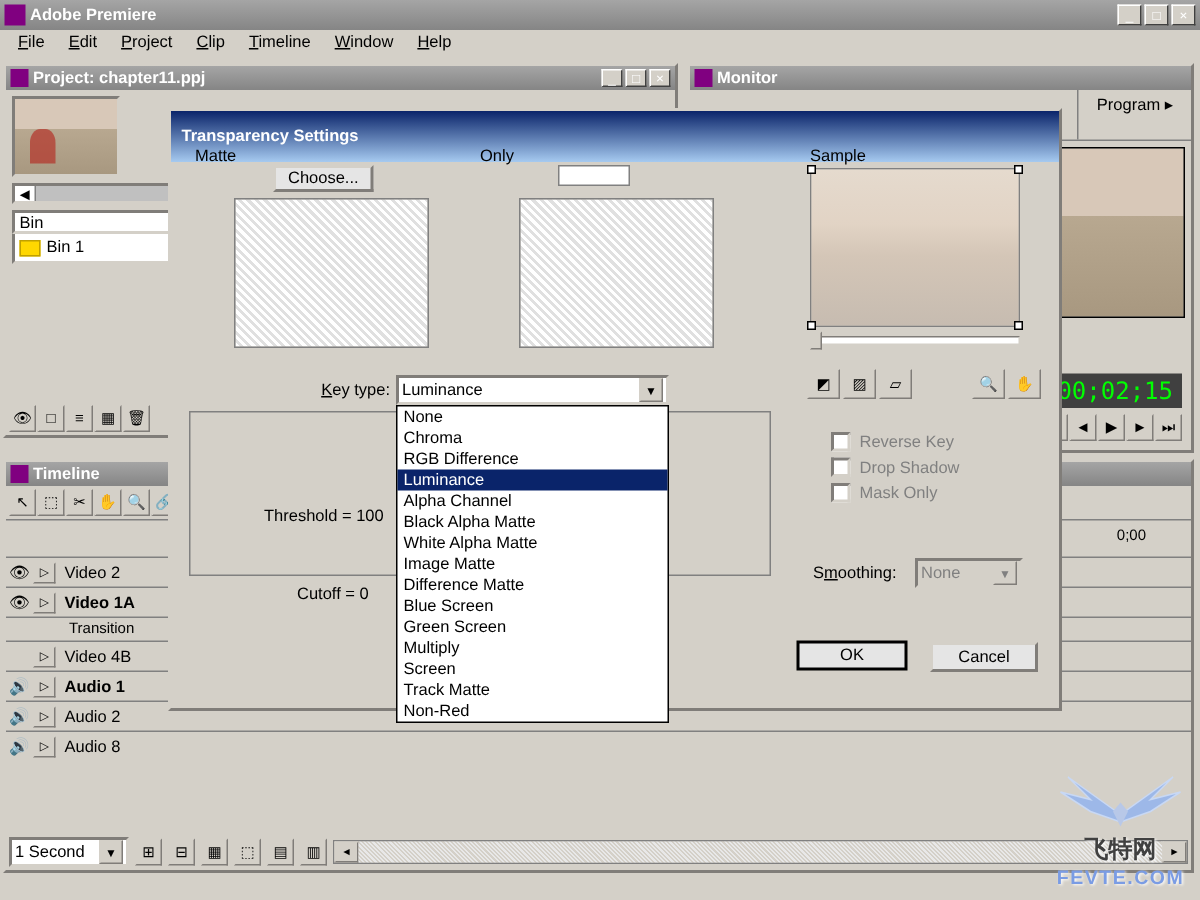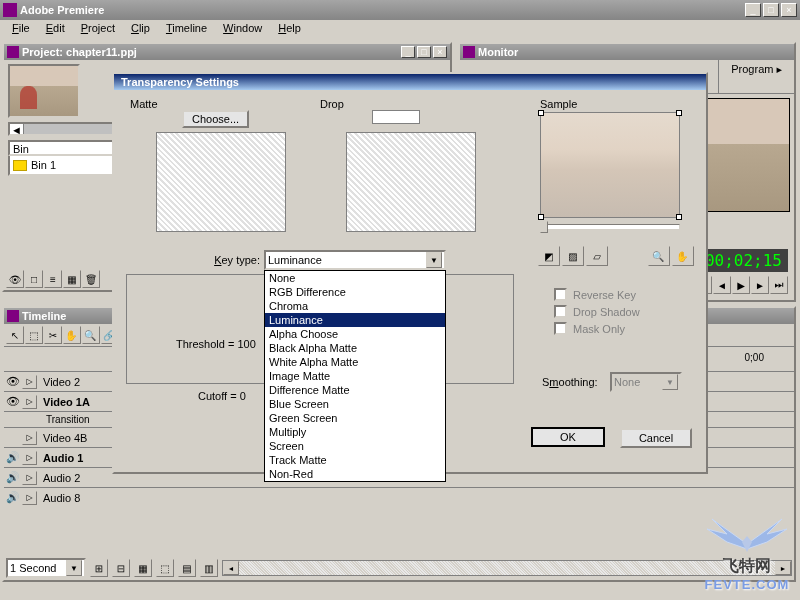--- a/index.html
+++ b/index.html
@@ -183,29 +183,29 @@
     <div class="tool-btn">▥</div>
     <div class="scrollbar-h" style="flex:1;">
       <div class="scroll-btn">◄</div>
       <div class="scroll-track"></div>
       <div class="scroll-btn">►</div>
     </div>
   </div>
 </div>
 
 <div class="inner-window" style="left:112px; top:72px; width:596px; height:402px; z-index:50;">
-  <div class="titlebar titlebar-active" style="height:16px;">
+  <div class="titlebar titlebar-active" style="height:34px;">
     <div class="title-text" style="padding-left:4px;">Transparency Settings</div>
   </div>
 
   <div class="section-label" style="left:16px; top:24px;">Matte</div>
   <button class="btn btn-small" style="position:absolute; left:68px; top:36px;">Choose...</button>
   <div class="fieldset fieldset-hatched" style="position:absolute; left:42px; top:58px; width:130px; height:100px;"></div>
 
-  <div class="section-label" style="left:206px; top:24px;">Drop</div>
+  <div class="section-label" style="left:206px; top:24px;">Only</div>
   <div style="position:absolute; left:258px; top:36px; width:48px; height:14px; border:1px solid #808080; background:#fff;"></div>
   <div class="fieldset fieldset-hatched" style="position:absolute; left:232px; top:58px; width:130px; height:100px;"></div>
 
   <div class="section-label" style="left:426px; top:24px;">Sample</div>
   <div style="position:absolute; left:426px; top:38px; width:140px; height:106px; border:1px solid #808080;">
     <div class="sample-preview" style="width:100%; height:100%;"></div>
     <div style="position:absolute;left:-3px;top:-3px;width:6px;height:6px;background:#fff;border:1px solid #000;"></div>
     <div style="position:absolute;right:-3px;top:-3px;width:6px;height:6px;background:#fff;border:1px solid #000;"></div>
     <div style="position:absolute;left:-3px;bottom:-3px;width:6px;height:6px;background:#fff;border:1px solid #000;"></div>
     <div style="position:absolute;right:-3px;bottom:-3px;width:6px;height:6px;background:#fff;border:1px solid #000;"></div>
@@ -226,24 +226,24 @@
   </div>
 
   <div class="section-label" style="left:86px; top:180px; text-align:right; width:60px;"><u>K</u>ey type:</div>
   <div class="dropdown-box" style="position:absolute; left:150px; top:176px; width:182px;">
     <span style="flex:1;">Luminance</span>
     <div class="dropdown-btn">▼</div>
   </div>
 
   <div class="dropdown-list" style="left:150px; top:196px; width:182px;">
     <div class="dropdown-item">None</div>
+    <div class="dropdown-item">Chroma</div>
     <div class="dropdown-item">RGB Difference</div>
-    <div class="dropdown-item">Chroma</div>
     <div class="dropdown-item selected">Luminance</div>
-    <div class="dropdown-item">Alpha Choose</div>
+    <div class="dropdown-item">Alpha Channel</div>
     <div class="dropdown-item">Black Alpha Matte</div>
     <div class="dropdown-item">White Alpha Matte</div>
     <div class="dropdown-item">Image Matte</div>
     <div class="dropdown-item">Difference Matte</div>
     <div class="dropdown-item">Blue Screen</div>
     <div class="dropdown-item">Green Screen</div>
     <div class="dropdown-item">Multiply</div>
     <div class="dropdown-item">Screen</div>
     <div class="dropdown-item">Track Matte</div>
     <div class="dropdown-item">Non-Red</div>

